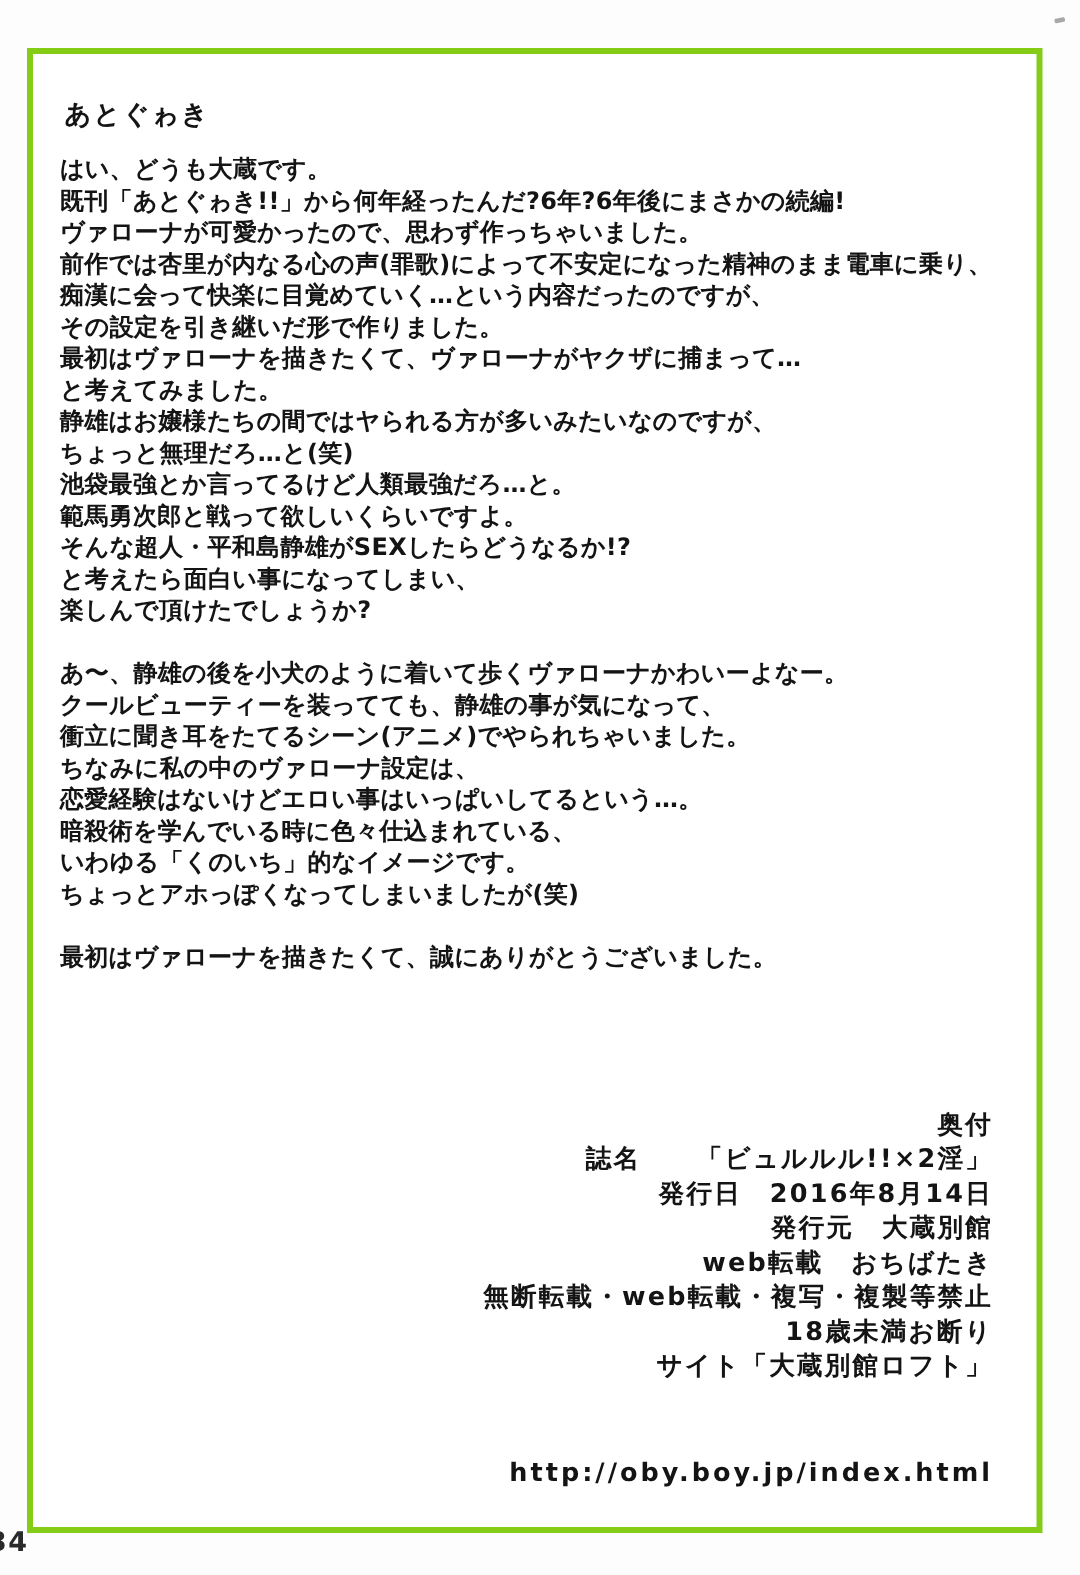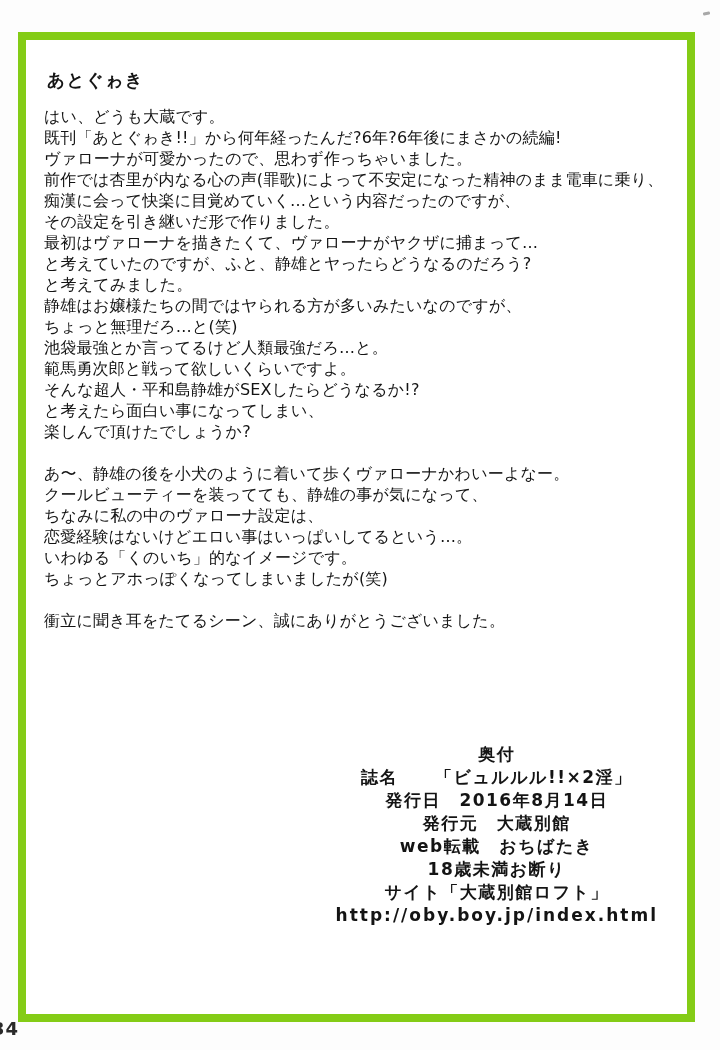--- a/index.html
+++ b/index.html
@@ -18,55 +18,56 @@
     overflow: hidden;
     color: #141414;
   }
   .frame {
     position: absolute;
     left: 18px;
     top: 32px;
     width: 677px;
     height: 990px;
     box-sizing: border-box;
-    border: 8px solid #84cc16;
+    border: 4px solid #84cc16;
     background: #ffffff;
   }
   .afterword-title {
     position: absolute;
     left: 21px;
     top: 28px;
     font-size: 17.5px;
     font-weight: 700;
     letter-spacing: 1.5px;
     white-space: nowrap;
   }
   .afterword-body {
     position: absolute;
     left: 18px;
     top: 66px;
     font-size: 16px;
-    font-weight: 400;
+    font-weight: 700;
     line-height: 21px;
     letter-spacing: 0.2px;
     white-space: nowrap;
   }
   .colophon {
     position: absolute;
     right: 29px;
     top: 703px;
-    text-align: center;
+    text-align: right;
     font-size: 17px;
     font-weight: 700;
     line-height: 23px;
     letter-spacing: 1.5px;
     white-space: nowrap;
   }
   .colophon-url {
     letter-spacing: 2px;
+    margin-top: 48px;
   }
   .page-number {
     position: absolute;
     left: -8px;
     top: 1018px;
     font-size: 18px;
     font-weight: 600;
     color: #2a2a2a;
     letter-spacing: 1px;
   }
@@ -91,47 +92,49 @@
     <div class="afterword-title">あとぐゎき</div>
 
     <div class="afterword-body">
         <div class="afterword-line">はい、どうも大蔵です。</div>
         <div class="afterword-line">既刊「あとぐゎき!!」から何年経ったんだ?6年?6年後にまさかの続編!</div>
         <div class="afterword-line">ヴァローナが可愛かったので、思わず作っちゃいました。</div>
         <div class="afterword-line">前作では杏里が内なる心の声(罪歌)によって不安定になった精神のまま電車に乗り、</div>
         <div class="afterword-line">痴漢に会って快楽に目覚めていく…という内容だったのですが、</div>
         <div class="afterword-line">その設定を引き継いだ形で作りました。</div>
         <div class="afterword-line">最初はヴァローナを描きたくて、ヴァローナがヤクザに捕まって…</div>
-        <div class="afterword-line">と考えていたのですが、ふと、静雄とヤったらどうなるのだろう?</div>
         <div class="afterword-line">と考えてみました。</div>
         <div class="afterword-line">静雄はお嬢様たちの間ではヤられる方が多いみたいなのですが、</div>
         <div class="afterword-line">ちょっと無理だろ…と(笑)</div>
         <div class="afterword-line">池袋最強とか言ってるけど人類最強だろ…と。</div>
         <div class="afterword-line">範馬勇次郎と戦って欲しいくらいですよ。</div>
         <div class="afterword-line">そんな超人・平和島静雄がSEXしたらどうなるか!?</div>
         <div class="afterword-line">と考えたら面白い事になってしまい、</div>
         <div class="afterword-line">楽しんで頂けたでしょうか?</div>
         <div class="afterword-line">&nbsp;</div>
         <div class="afterword-line">あ〜、静雄の後を小犬のように着いて歩くヴァローナかわいーよなー。</div>
         <div class="afterword-line">クールビューティーを装ってても、静雄の事が気になって、</div>
+        <div class="afterword-line">衝立に聞き耳をたてるシーン(アニメ)でやられちゃいました。</div>
         <div class="afterword-line">ちなみに私の中のヴァローナ設定は、</div>
         <div class="afterword-line">恋愛経験はないけどエロい事はいっぱいしてるという…。</div>
+        <div class="afterword-line">暗殺術を学んでいる時に色々仕込まれている、</div>
         <div class="afterword-line">いわゆる「くのいち」的なイメージです。</div>
         <div class="afterword-line">ちょっとアホっぽくなってしまいましたが(笑)</div>
         <div class="afterword-line">&nbsp;</div>
-        <div class="afterword-line">衝立に聞き耳をたてるシーン、誠にありがとうございました。</div>
+        <div class="afterword-line">最初はヴァローナを描きたくて、誠にありがとうございました。</div>
       </div>
 
     <div class="colophon">
       <div>奥付</div>
       <div>
           <div class="colophon-line">誌名　　「ビュルルル!!×2淫」</div>
           <div class="colophon-line">発行日　2016年8月14日</div>
           <div class="colophon-line">発行元　大蔵別館</div>
           <div class="colophon-line">web転載　おちばたき</div>
+          <div class="colophon-line">無断転載・web転載・複写・複製等禁止</div>
           <div class="colophon-line">18歳未満お断り</div>
           <div class="colophon-line">サイト「大蔵別館ロフト」</div>
         </div>
       <div class="colophon-url">http://oby.boy.jp/index.html</div>
     </div>
 
   </div>
 
   <div class="page-number">34</div>
 

